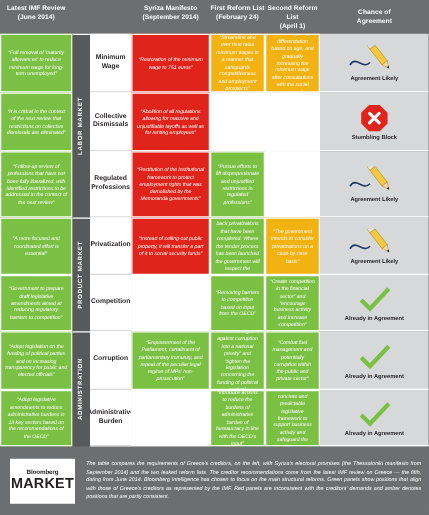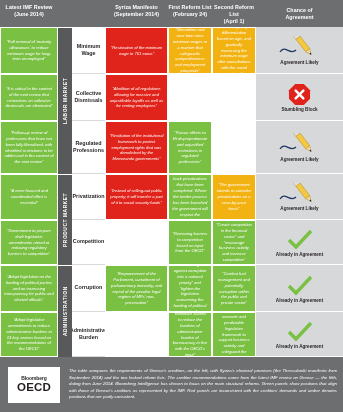--- a/index.html
+++ b/index.html
@@ -271,18 +271,18 @@
         </span>
         <span class="chance-label">Already in Agreement</span>
       </div>
 
     </div>
   </div>
 
   <div class="footer">
     <div class="logo">
       <span class="l1">Bloomberg</span>
-      <span class="l2">OECD</span>
+      <span class="l2">MARKET</span>
     </div>
     <div class="note">The table compares the requirements of Greece's creditors, on the left, with Syriza's electoral promises (the Thessaloniki manifesto from September 2014) and the two leaked reform lists. The creditor recommendations come from the latest IMF review on Greece — the fifth, dating from June 2014. Bloomberg Intelligence has chosen to focus on the main structural reforms. Green panels show positions that align with those of Greece's creditors as represented by the IMF. Red panels are inconsistent with the creditors' demands and amber denotes positions that are partly consistent.</div>
   </div>
 
 </div>
 
 </body></html>

